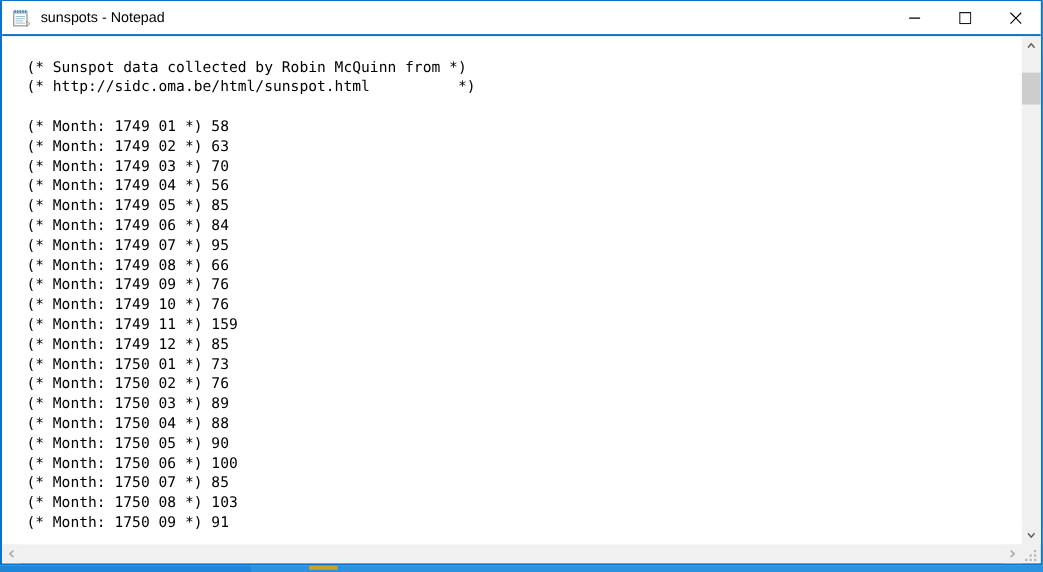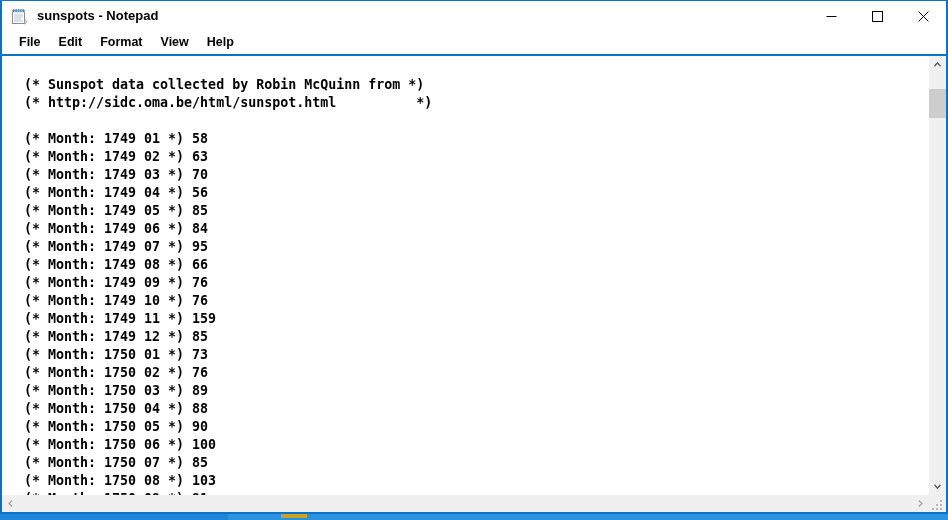--- a/index.html
+++ b/index.html
@@ -11,21 +11,20 @@
     background: #1d7fd4;
     font-family: "Liberation Sans", sans-serif;
   }
 
   
   #desktop {
     position: absolute;
     left: 0; top: 0;
     width: 752px; height: 520px;
     background: #ef4444;
-    font-weight: bold;
   }
   #taskbar-strip {
     position: absolute;
     left: 0;
     top: 512px;
     width: 948px;
     height: 8px;
     background: #1f85d8;
   }
   #taskbar-accent {
@@ -250,27 +249,20 @@
         </button>
         <button class="wc-btn close" title="Close">
           <svg width="11" height="11" viewBox="0 0 11 11" xmlns="http://www.w3.org/2000/svg">
             <line x1="0.6" y1="0.6" x2="10.4" y2="10.4" stroke="#000000" stroke-width="1"></line>
             <line x1="10.4" y1="0.6" x2="0.6" y2="10.4" stroke="#000000" stroke-width="1"></line>
           </svg>
         </button>
       </div>
     </div>
 
-    <div id="menubar">
-      <div class="menu-item">File</div>
-      <div class="menu-item">Edit</div>
-      <div class="menu-item">Format</div>
-      <div class="menu-item">View</div>
-      <div class="menu-item">Help</div>
-    </div>
 
     <div id="client">
 
       <div id="text-area">
         <pre id="text-content">(* Sunspot data collected by Robin McQuinn from *)
 (* http://sidc.oma.be/html/sunspot.html          *)
 
 (* Month: 1749 01 *) 58
 (* Month: 1749 02 *) 63
 (* Month: 1749 03 *) 70

